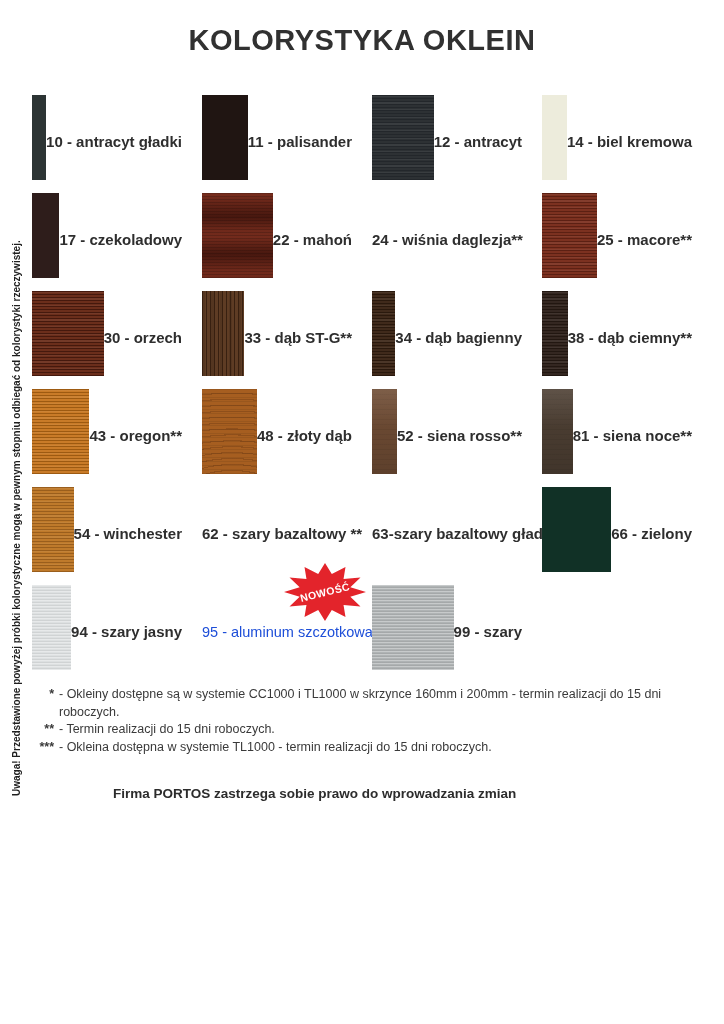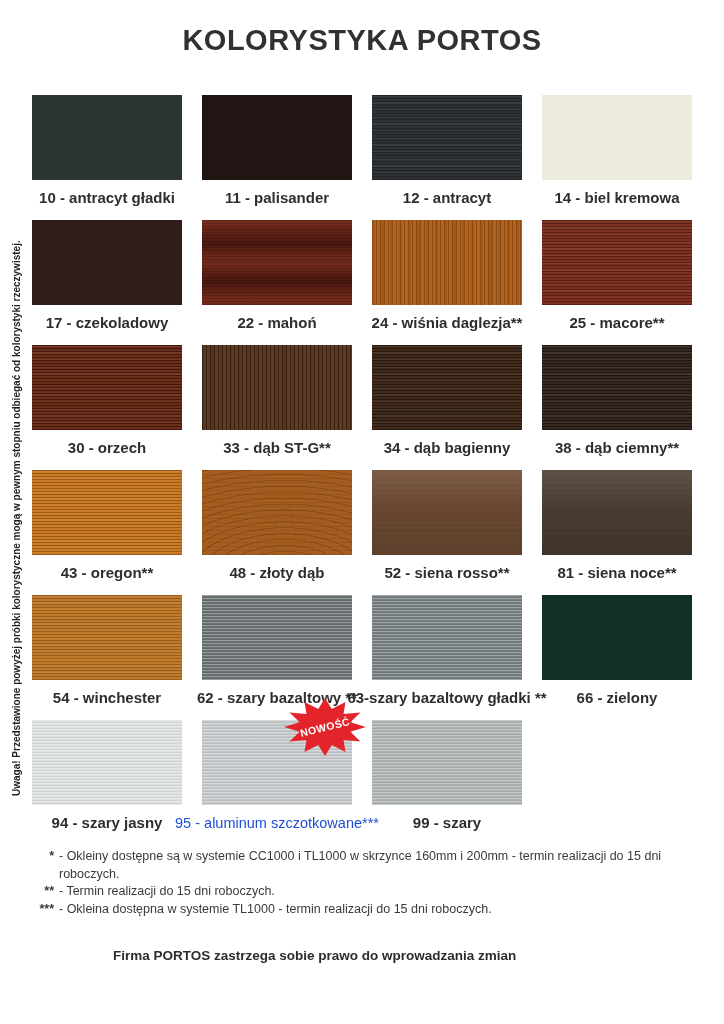--- a/index.html
+++ b/index.html
@@ -17,21 +17,21 @@
     writing-mode:vertical-rl;transform:rotate(180deg);
     font-size:10px;font-weight:bold;color:#1f1f1f;
     text-align:left;line-height:17px;white-space:nowrap;
   }
   
   .grid{
     margin:38px 0 0 32px;
     display:grid;grid-template-columns:repeat(4,150px);
     column-gap:20px;row-gap:13px;
   }
-  .cell{position:relative;display:flex;flex-direction:column;align-items:center;}
+  .cell{position:relative;display:flex;flex-direction:row;align-items:center;}
   .swatch{
     width:150px;height:85px;background-color:var(--c,#888);
   }
   .swatch-label{
     margin-top:9px;font-size:15px;font-weight:bold;color:#2e2e2e;
     white-space:nowrap;text-align:center;line-height:18px;
   }
   .label-normal{font-weight:normal;font-size:14.5px;color:#1d4ed8;}
   
   .tx-flat{}
@@ -80,21 +80,21 @@
   .fn-line{display:flex;line-height:17.5px;}
   .fn-marker{flex:none;width:24px;text-align:right;font-weight:bold;}
   .fn-text{margin-left:5px;}
   
   .notice{margin:28px 0 0 33px;font-size:13.5px;font-weight:bold;color:#2c2c2c;line-height:19px;}
   .notice-line2{padding-left:80px;}
 </style>
 </head>
 <body style="--badge-c: #e3242b;">
 
-<h1 class="page-title">KOLORYSTYKA PORTOS</h1>
+<h1 class="page-title">KOLORYSTYKA OKLEIN</h1>
 
 <div class="side-note">Uwaga! Przedstawione powyżej próbki kolorystyczne mogą w pewnym stopniu odbiegać od kolorystyki rzeczywistej.</div>
 
 <div class="grid">
   <div class="cell">
     <div class="swatch tx-flat" style="--c: #2c3434;"></div>
 
     <div class="swatch-label">10 - antracyt gładki</div>
   </div>
 

